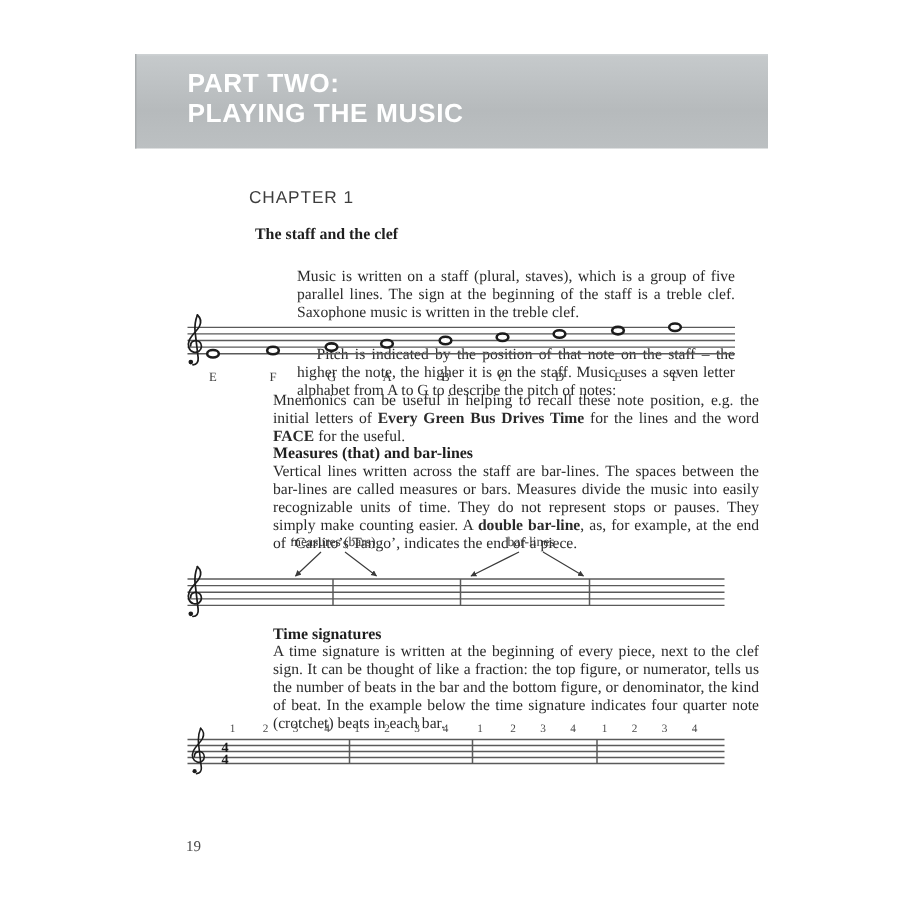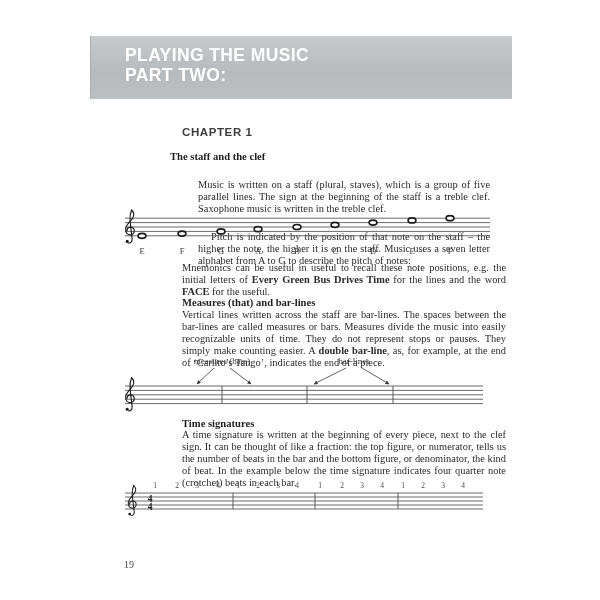--- a/index.html
+++ b/index.html
@@ -16,42 +16,42 @@
     box-shadow:inset 1px 0 0 #a8acae, inset 0 1px 0 #cdd1d3;
   }
   .banner-text{
     padding:10px 0 0 35px;
     font-family:"Liberation Sans", sans-serif;
     font-weight:bold;color:#ffffff;
     font-size:17.5px;line-height:19.5px;letter-spacing:0.4px;
   }
   
   .chapter{
-    left:182px;top:126px;
+    left:166px;top:126px;
     font-family:"Liberation Sans", sans-serif;
-    font-weight:bold;font-size:11.5px;letter-spacing:0.6px;color:#3d3d3d;
+    font-weight:normal;font-size:11.5px;letter-spacing:0.6px;color:#3d3d3d;
   }
   
   .h-serif{font-weight:bold;font-size:10.6px;color:#1f1f1f;}
   .para{
     left:182px;width:324px;font-size:10.4px;line-height:11.9px;
     text-align:justify;color:#2b2b2b;
   }
   .para p{margin:16px;}
   .para p.indent{text-indent:13px;}
   .pagenum{left:124px;top:559px;font-size:10px;color:#4a4a4a;}
   svg text{font-family:"Liberation Serif", serif;}
 </style>
 </head>
 <body>
 
 <div class="abs banner">
   <div class="banner-text">
+    <div>PART TWO:</div>
     <div>PLAYING THE MUSIC</div>
-    <div>PART TWO:</div>
   </div>
 </div>
 
 <div class="abs chapter">CHAPTER 1</div>
 
 <div class="abs h-serif" style="left:170px;top:151px;">The staff and the clef</div>
 <div class="abs para" style="top:163px;">
   <p>Music is written on a staff (plural, staves), which is a group of five parallel lines. The sign at the beginning of the staff is a treble clef. Saxophone music is written in the treble clef.</p>
   <p class="indent">Pitch is indicated by the position of that note on the staff – the higher the note, the higher it is on the staff. Music uses a seven letter alphabet from A to G to describe the pitch of notes:</p>
 </div>
@@ -80,21 +80,21 @@
     <ellipse cx="217" cy="19.8" rx="3.9" ry="2.5" fill="#ffffff" stroke="#1c1c1c" stroke-width="1.7"></ellipse>
     <text x="217" y="49" text-anchor="middle" font-size="8.5" fill="#3a3a3a">C</text>
     <ellipse cx="255" cy="17.6" rx="3.9" ry="2.5" fill="#ffffff" stroke="#1c1c1c" stroke-width="1.7"></ellipse>
     <text x="255" y="49" text-anchor="middle" font-size="8.5" fill="#3a3a3a">D</text>
     <ellipse cx="294" cy="15.399999999999999" rx="3.9" ry="2.5" fill="#ffffff" stroke="#1c1c1c" stroke-width="1.7"></ellipse>
     <text x="294" y="49" text-anchor="middle" font-size="8.5" fill="#3a3a3a">E</text>
     <ellipse cx="332" cy="13.2" rx="3.9" ry="2.5" fill="#ffffff" stroke="#1c1c1c" stroke-width="1.7"></ellipse>
     <text x="332" y="49" text-anchor="middle" font-size="8.5" fill="#3a3a3a">F</text>
   </svg>
 
-<div class="abs para" style="top:262px;"><span>Mnemonics can be useful in useful to recall these note positions, e.g. the initial letters of </span><span style="font-weight: bold;">Every Green Bus Drives Time</span><span> for the lines and the word </span><span style="font-weight: bold; margin-top: 16px;">FACE</span><span> for the useful.</span></div>
+<div class="abs para" style="top:262px;"><span>Mnemonics can be useful in helping to recall these note position, e.g. the initial letters of </span><span style="font-weight: bold;">Every Green Bus Drives Time</span><span> for the lines and the word </span><span style="font-weight: bold; margin-top: 16px;">FACE</span><span> for the useful.</span></div>
 
 <div class="abs h-serif" style="left:182px;top:297px;">Measures (that) and bar-lines</div>
 <div class="abs para" style="top:309px;"><span>Vertical lines written across the staff are bar-lines. The spaces between the bar-lines are called measures or bars. Measures divide the music into easily recognizable units of time. They do not represent stops or pauses. They simply make counting easier. A </span><span style="font-weight: bold;">double bar-line</span><span>, as, for example, at the end of ‘Carlito’s Tango’, indicates the end of a piece.</span></div>
 
 <svg class="abs" style="left:118px;top:350px;" width="380" height="62" viewBox="0 0 380 62">
     <line x1="7" y1="36" x2="365" y2="36" stroke="#5a5a5a" stroke-width="0.9"></line>
     <line x1="7" y1="40.4" x2="365" y2="40.4" stroke="#5a5a5a" stroke-width="0.9"></line>
     <line x1="7" y1="44.8" x2="365" y2="44.8" stroke="#5a5a5a" stroke-width="0.9"></line>
     <line x1="7" y1="49.2" x2="365" y2="49.2" stroke="#5a5a5a" stroke-width="0.9"></line>
     <line x1="7" y1="53.6" x2="365" y2="53.6" stroke="#5a5a5a" stroke-width="0.9"></line>

